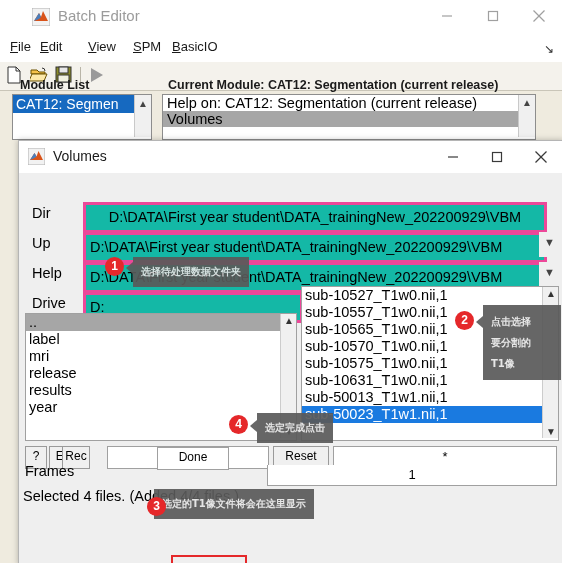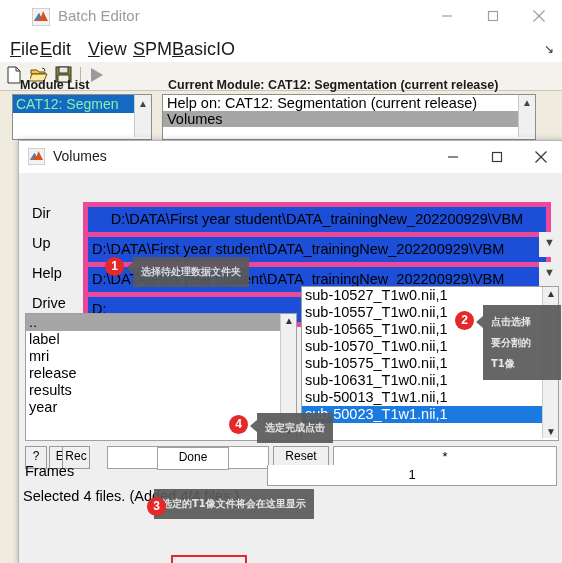--- a/index.html
+++ b/index.html
@@ -18,36 +18,36 @@
   .tb-icon{position:absolute;left:32px;top:8px;width:18px;height:18px;}
   .tb-title{position:absolute;left:58px;top:7px;font-size:15px;color:#9b9b9b;}
   .wc{position:absolute;top:0;width:46px;height:32px;cursor:default;}
   .wc svg{position:absolute;left:50%;top:50%;transform:translate(-50%,-50%);}
   #wc-min{right:92px;}
   #wc-max{right:46px;}
   #wc-close{right:0px;}
 
   .menubar{position:absolute;left:0;top:34px;width:562px;height:28px;background:#ffffff;
            border-bottom:1px solid #d8d4c8;}
-  .menu-item{position:absolute;top:5px;font-size:18px;color:#1a1a1a;cursor:default;}
+  .menu-item{position:absolute;top:5px;font-size:13px;color:#1a1a1a;cursor:default;}
   .menu-item u{text-decoration:underline;}
   .menu-overflow{position:absolute;right:8px;top:8px;font-size:12px;color:#333;}
 
   .toolbar{position:absolute;left:0;top:62px;width:562px;height:28px;background:#f4f2ec;
            border-bottom:1px solid #c9c5b8;}
   .tool{position:absolute;top:4px;width:22px;height:20px;cursor:default;}
   .tool-sep{position:absolute;top:5px;width:1px;height:18px;background:#b9b5a8;}
 
   .lbl-module{position:absolute;left:20px;top:78px;font-size:12.5px;font-weight:bold;color:#1a1a1a;}
   .lbl-current{position:absolute;left:168px;top:78px;font-size:12.5px;font-weight:bold;color:#1a1a1a;white-space:nowrap;}
 
   
   #module-list{position:absolute;left:12px;top:94px;width:138px;height:44px;background:#ffffff;
                border:1px solid #8d8d8d;}
-  #module-list .sel{background:#1669c0;color:#86efac;font-size:14px;padding:1px 3px;white-space:nowrap;overflow:hidden;}
+  #module-list .sel{background:#1669c0;color:#ffffff;font-size:14px;padding:1px 3px;white-space:nowrap;overflow:hidden;}
   #module-list .sb{position:absolute;right:0;top:0;width:16px;height:42px;background:#f0f0f0;border-left:1px solid #c9c9c9;}
   #module-list .sb .up{position:absolute;left:3px;top:3px;font-size:10px;color:#444;}
 
   
   #help-panel{position:absolute;left:162px;top:94px;width:372px;height:44px;background:#ffffff;
               border:1px solid #8d8d8d;overflow:hidden;}
   #help-panel .hrow{font-size:14.5px;padding:0 4px;white-space:nowrap;color:#000;}
   #help-panel .hrow.grey{background:#a6a6a6;}
   #help-panel .sb{position:absolute;right:0;top:0;width:16px;height:42px;background:#f0f0f0;border-left:1px solid #c9c9c9;}
   #help-panel .sb .up{position:absolute;left:3px;top:2px;font-size:10px;color:#444;}
@@ -58,21 +58,21 @@
   .v-titlebar{position:absolute;left:0;top:0;width:544px;height:32px;background:#ffffff;}
   .v-icon{position:absolute;left:9px;top:7px;width:17px;height:17px;}
   .v-title{position:absolute;left:34px;top:7px;font-size:14px;color:#1a1a1a;}
   .vwc{position:absolute;top:0;width:44px;height:31px;cursor:default;}
   .vwc svg{position:absolute;left:50%;top:50%;transform:translate(-50%,-50%);}
   #v-min{right:88px;} #v-max{right:44px;} #v-close{right:0;}
 
   .v-body{position:absolute;left:0;top:32px;width:544px;height:390px;background:#efefef;}
 
   .row-label{position:absolute;font-size:14.5px;color:#000;}
-  .path-field{position:absolute;height:25px;background:#1d4ed8;border:5px solid #ec4899;
+  .path-field{position:absolute;height:25px;background:#14b8a6;border:3px solid #ec4899;
               font-size:14.5px;color:#000;line-height:24px;white-space:nowrap;overflow:hidden;}
   .path-field.center{text-align:center;}
   .path-field.pad{padding-left:4px;}
   .dd-arrow{position:absolute;width:20px;height:25px;background:#efefef;}
   .dd-arrow span{position:absolute;left:5px;top:4px;font-size:11px;color:#444;}
 
   .listbox{position:absolute;background:#ffffff;border:1px solid #a0a0a0;overflow:hidden;}
   .li{font-size:14.5px;color:#000;line-height:17px;height:17px;padding-left:3px;white-space:nowrap;}
   .li.hdr{background:#a6a6a6;}
   .li.sel{background:#1a7ae0;color:#ffffff;}

